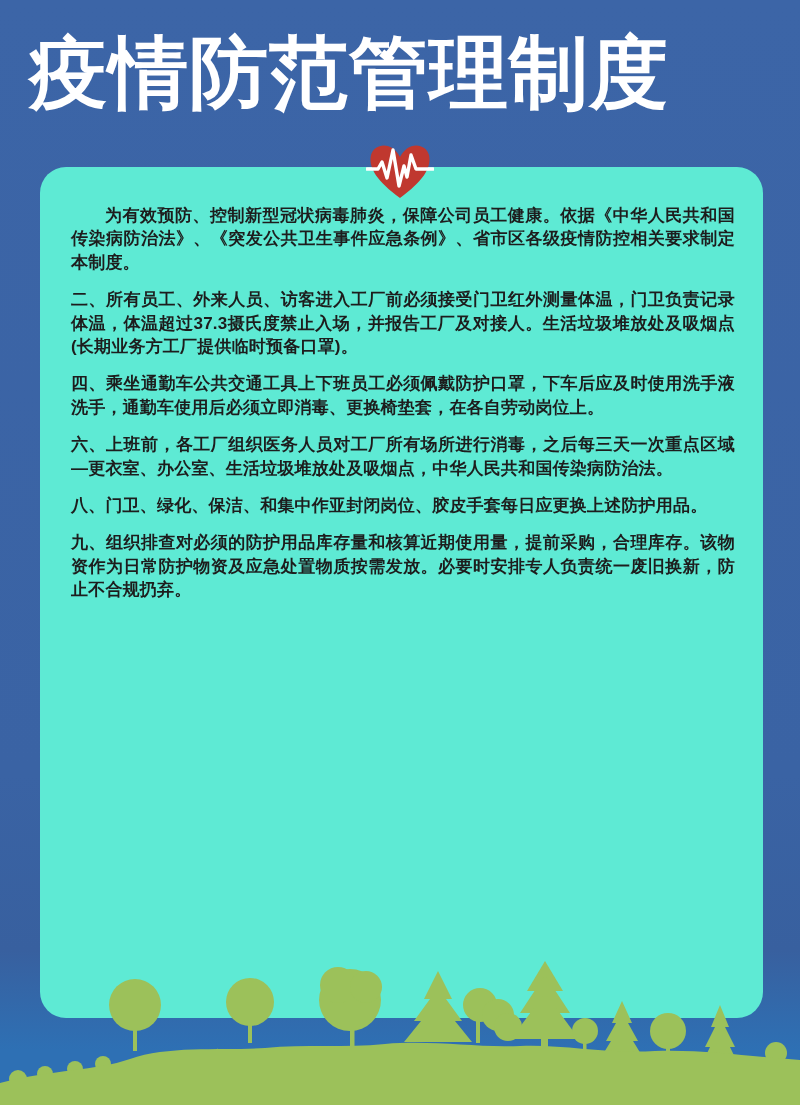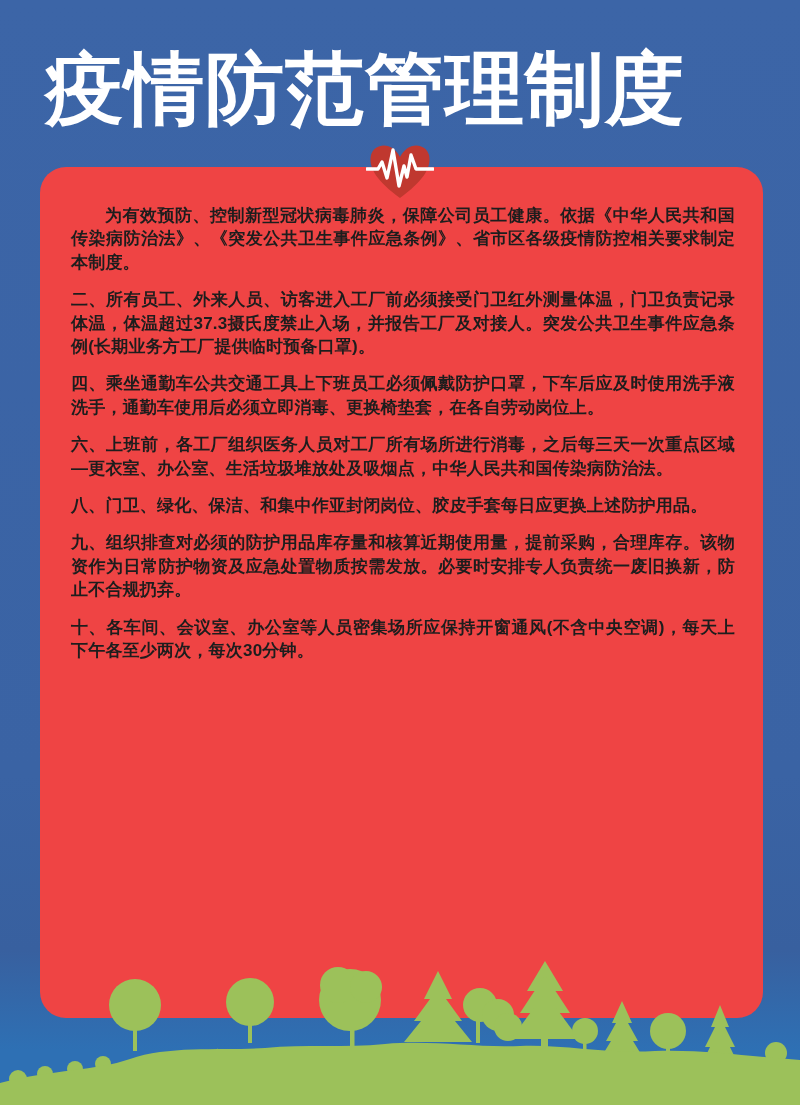--- a/index.html
+++ b/index.html
@@ -2,27 +2,27 @@
 <html><head>
 <meta charset="utf-8">
 <style>
   html,body{margin:0;padding:0;}
   body{
     width:800px;height:1105px;overflow:hidden;position:relative;
     font-family:"Liberation Sans","DejaVu Sans",sans-serif;
     background:linear-gradient(180deg,#3c65a7 0%,#3a63a4 70%,#38609f 86%,#2e70b4 95%,#2e70b4 100%);
   }
   .title{
-    position:absolute;top:30px;left:0;width:698px;margin:16px;
+    position:absolute;top:30px;left:0;width:698px;margin:0;
     font-size:79px;font-weight:bold;color:#ffffff;text-align:center;
     letter-spacing:1px;line-height:1.1;
   }
   .card{
     position:absolute;left:40px;top:167px;width:723px;height:851px;
-    background:#ef4444;border-radius:26px;z-index:1;box-sizing:border-box;
+    background:#5eead4;border-radius:26px;z-index:1;box-sizing:border-box;
     padding:37px 28px 0 31px;
   }
   .card p{
     margin:0 0 14px 0;font-size:17px;line-height:23.4px;color:#1d1d1d;
     text-align:justify;font-weight:600;letter-spacing:0.2px;
   }
   .card p.intro{text-indent:2em;}
   .heart{
     position:absolute;left:366px;top:140px;width:68px;height:60px;z-index:2;
   }
@@ -37,26 +37,25 @@
 
   <h1 class="title">疫情防范管理制度</h1>
 
   <svg class="heart" viewBox="0 0 68 60" aria-hidden="true">
     <path d="M34 58 C 12 42, 2 28, 5 15 C 7.5 5.5, 19 2.5, 27 8.5 C 30 11, 32.5 14, 34 17 C 35.5 14, 38 11, 41 8.5 C 49 2.5, 60.5 5.5, 63 15 C 66 28, 56 42, 34 58 Z" fill="#c0382f"></path>
     <polyline points="1,29 12,29 16,22 21,38 27,10 33,46 38,26 41,37 45,15 50,29 67,29" fill="none" stroke="#ffffff" stroke-width="3.4" stroke-linejoin="round" stroke-linecap="round"></polyline>
   </svg>
 
   <div class="card">
     <p class="intro">为有效预防、控制新型冠状病毒肺炎，保障公司员工健康。依据《中华人民共和国传染病防治法》、《突发公共卫生事件应急条例》、省市区各级疫情防控相关要求制定本制度。</p>
-    <p>二、所有员工、外来人员、访客进入工厂前必须接受门卫红外测量体温，门卫负责记录体温，体温超过37.3摄氏度禁止入场，并报告工厂及对接人。突发公共卫生事件应急条例(长期业务方工厂提供临时预备口罩)。</p>
+    <p>二、所有员工、外来人员、访客进入工厂前必须接受门卫红外测量体温，门卫负责记录体温，体温超过37.3摄氏度禁止入场，并报告工厂及对接人。生活垃圾堆放处及吸烟点(长期业务方工厂提供临时预备口罩)。</p>
     <p>四、乘坐通勤车公共交通工具上下班员工必须佩戴防护口罩，下车后应及时使用洗手液洗手，通勤车使用后必须立即消毒、更换椅垫套，在各自劳动岗位上。</p>
     <p>六、上班前，各工厂组织医务人员对工厂所有场所进行消毒，之后每三天一次重点区域—更衣室、办公室、生活垃圾堆放处及吸烟点，中华人民共和国传染病防治法。</p>
     <p>八、门卫、绿化、保洁、和集中作亚封闭岗位、胶皮手套每日应更换上述防护用品。</p>
     <p>九、组织排查对必须的防护用品库存量和核算近期使用量，提前采购，合理库存。该物资作为日常防护物资及应急处置物质按需发放。必要时安排专人负责统一废旧换新，防止不合规扔弃。</p>
-    <p>十、各车间、会议室、办公室等人员密集场所应保持开窗通风(不含中央空调)，每天上下午各至少两次，每次30分钟。</p>
   </div>
 
   <svg class="landscape" viewBox="0 0 800 150" aria-hidden="true">
     <g fill="#9cc15a">
 
       <rect x="133" y="58" width="4" height="38"></rect>
       <circle cx="135" cy="50" r="26"></circle>
 
       <rect x="248" y="55" width="4" height="33"></rect>
       <circle cx="250" cy="47" r="24"></circle>

